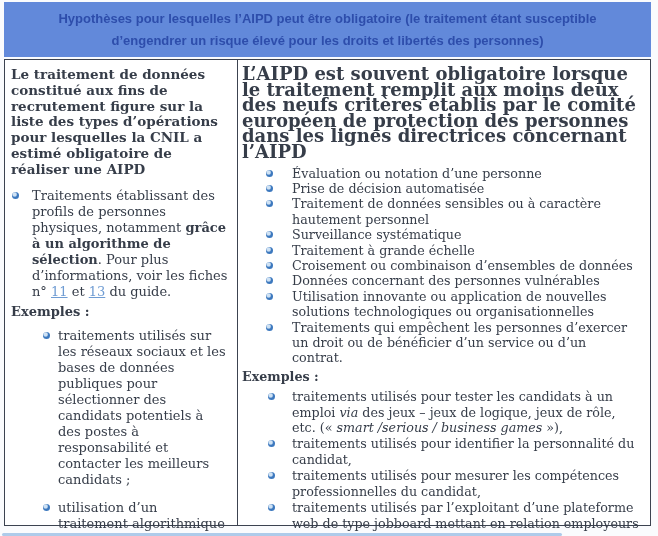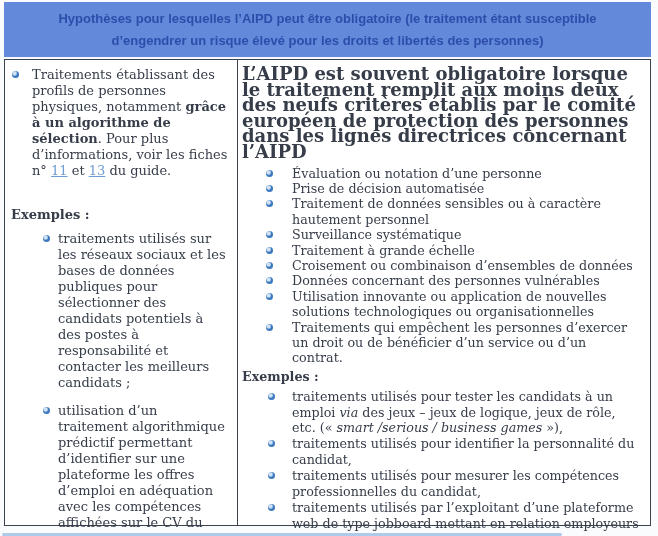--- a/index.html
+++ b/index.html
@@ -39,21 +39,21 @@
   .col-left .cell-heading{font-size:13.5px;line-height:15.8px;margin-bottom:10px;}
   .col-right .cell-heading{font-size:18px;line-height:15.6px;margin-bottom:6px;}
   ul{list-style:none;margin:0;padding:0;}
   li{position:relative;margin:0;}
   .bullet{
     position:absolute;width:7px;height:7px;border-radius:50%;
     background:radial-gradient(circle at 38% 35%, #cfe2f4 0 24%, #3c78be 46%);
     top:4px;left:0;
   }
   
-  .left-main-list li{padding-left:21px;margin-bottom:28px;}
+  .left-main-list li{padding-left:21px;margin-bottom:4px;}
   .left-main-list .bullet{left:1px;}
   .left-examples li{padding-left:47px;margin-bottom:12px;}
   .left-examples .bullet{left:32px;}
   
   .right-criteria li{padding-left:50px;}
   .right-criteria .bullet{left:24px;}
   .right-examples li{padding-left:50px;margin-bottom:1px;}
   .right-examples .bullet{left:26px;}
   .examples-label{font-weight:bold;margin:4px 0 8px 0;}
   .col-right .examples-label{margin:3px 0 5px 0;}
@@ -68,20 +68,21 @@
 </head>
 <body>
 
 <div class="header-box">
   <div class="header-title">Hypothèses pour lesquelles l’AIPD peut être obligatoire (le traitement étant susceptible d’engendrer un risque élevé pour les droits et libertés des personnes)</div>
 </div>
 
 <div class="table">
 
   <div class="col col-left">
+    <p class="cell-heading">Le traitement de données constitué aux fins de recrutement figure sur la liste des types d’opérations pour lesquelles la CNIL a estimé obligatoire de réaliser une AIPD</p>
 
     <ul class="left-main-list">
       <li>
         <span class="bullet"></span>
         <span><span>Traitements établissant des profils de personnes physiques, notamment </span><b>grâce à un algorithme de sélection</b><span>. Pour plus d’informations, voir les fiches n° </span><a class="doc-link">11</a><span> et </span><a class="doc-link">13</a><span> du guide.</span></span>
       </li>
     </ul>
 
     <p class="examples-label">Exemples :</p>
 

